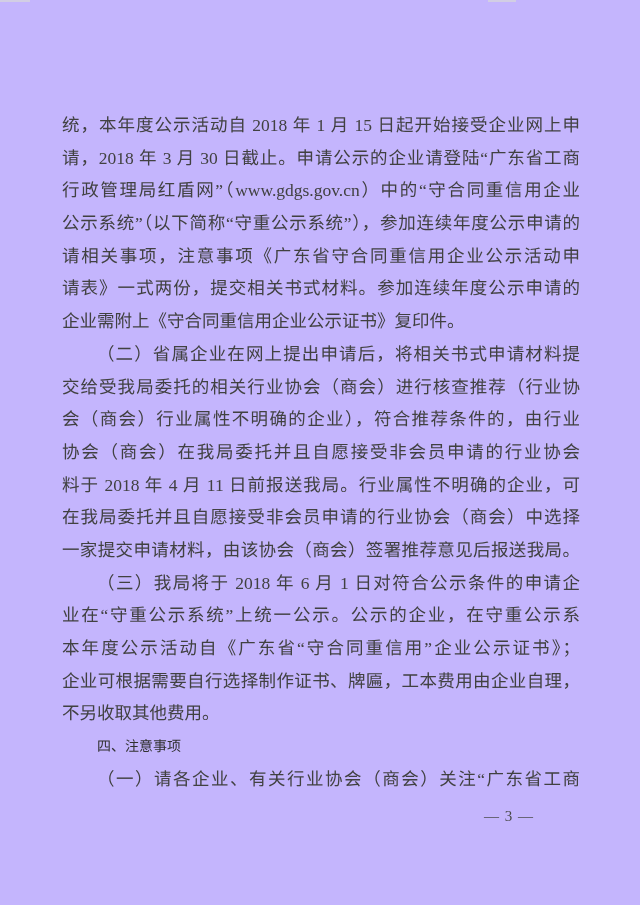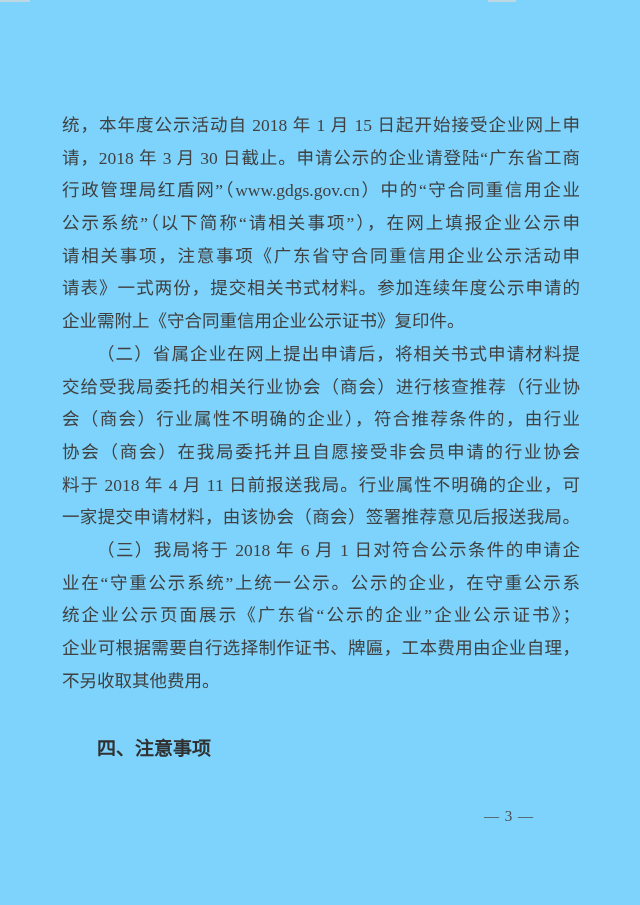--- a/index.html
+++ b/index.html
@@ -4,21 +4,21 @@
 <style>
   html, body {
     margin: 0;
     padding: 0;
     background: #ffffff;
   }
   .page {
     position: relative;
     width: 640px;
     height: 905px;
-    background: #7dd3fc;
+    background: #c4b5fd;
     overflow: hidden;
     font-family: "Liberation Serif", "DejaVu Serif", serif;
   }
   .scan-streak {
     position: absolute;
     height: 2px;
     background: #d9d9d9;
     opacity: 0.7;
   }
   .streak-left  { left: 0;  top: 0; width: 30px; }
@@ -38,25 +38,24 @@
     overflow: hidden;
   }
   .line.justify {
     text-align: justify;
     text-align-last: justify;
   }
   .line.indent {
     text-indent: 35px;
   }
   .line.bold {
-    font-weight: 700;
-    font-size: 19px;
+    font-weight: 400;
+    font-size: 14px;
     color: #313131;
     font-family: "Liberation Sans", "DejaVu Sans", sans-serif;
-    margin-top: 36px;
   }
   .page-number {
     position: absolute;
     top: 808px;
     left: 484px;
     width: 60px;
     font-size: 15px;
     letter-spacing: 1px;
     color: #4a4a4a;
     font-family: "Liberation Serif", "DejaVu Serif", serif;
@@ -67,32 +66,34 @@
 <body>
 
 <div class="page">
   <div class="scan-streak streak-left"></div>
   <div class="scan-streak streak-right"></div>
 
   <div class="content">
       <div class="line justify">统，本年度公示活动自 2018 年 1 月 15 日起开始接受企业网上申</div>
       <div class="line justify">请，2018 年 3 月 30 日截止。申请公示的企业请登陆“广东省工商</div>
       <div class="line justify">行政管理局红盾网”（www.gdgs.gov.cn）中的“守合同重信用企业</div>
-      <div class="line justify">公示系统”（以下简称“请相关事项”），在网上填报企业公示申</div>
+      <div class="line justify">公示系统”（以下简称“守重公示系统”），参加连续年度公示申请的</div>
       <div class="line justify">请相关事项，注意事项《广东省守合同重信用企业公示活动申</div>
       <div class="line justify">请表》一式两份，提交相关书式材料。参加连续年度公示申请的</div>
       <div class="line">企业需附上《守合同重信用企业公示证书》复印件。</div>
       <div class="line justify indent">（二）省属企业在网上提出申请后，将相关书式申请材料提</div>
       <div class="line justify">交给受我局委托的相关行业协会（商会）进行核查推荐（行业协</div>
       <div class="line justify">会（商会）行业属性不明确的企业），符合推荐条件的，由行业</div>
       <div class="line justify">协会（商会）在我局委托并且自愿接受非会员申请的行业协会</div>
       <div class="line justify">料于 2018 年 4 月 11 日前报送我局。行业属性不明确的企业，可</div>
+      <div class="line justify">在我局委托并且自愿接受非会员申请的行业协会（商会）中选择</div>
       <div class="line justify">一家提交申请材料，由该协会（商会）签署推荐意见后报送我局。</div>
       <div class="line justify indent">（三）我局将于 2018 年 6 月 1 日对符合公示条件的申请企</div>
       <div class="line justify">业在“守重公示系统”上统一公示。公示的企业，在守重公示系</div>
-      <div class="line justify">统企业公示页面展示《广东省“公示的企业”企业公示证书》；</div>
+      <div class="line justify">本年度公示活动自《广东省“守合同重信用”企业公示证书》；</div>
       <div class="line justify">企业可根据需要自行选择制作证书、牌匾，工本费用由企业自理，</div>
       <div class="line">不另收取其他费用。</div>
       <div class="line indent bold">四、注意事项</div>
+      <div class="line justify indent">（一）请各企业、有关行业协会（商会）关注“广东省工商</div>
     </div>
 
   <div class="page-number">— 3 —</div>
 </div>
 
 </body></html>

